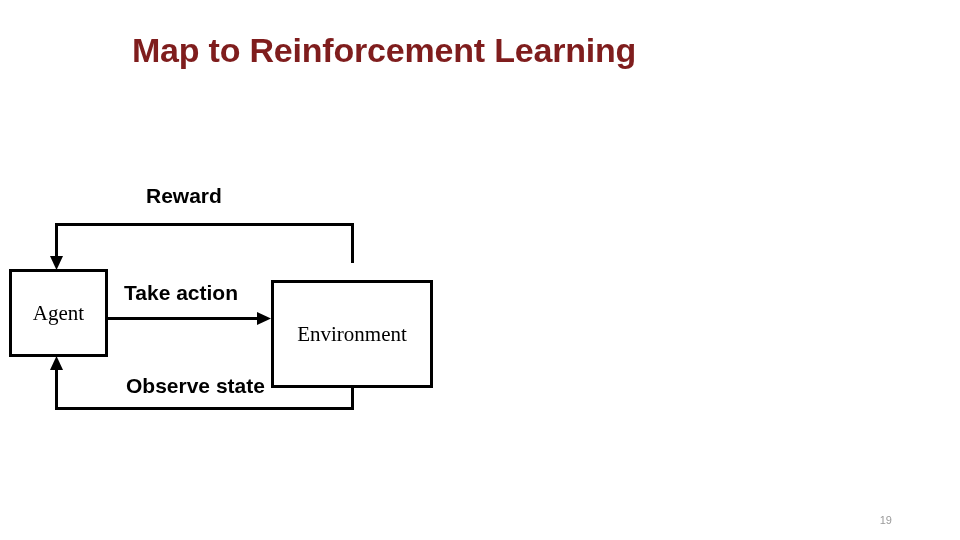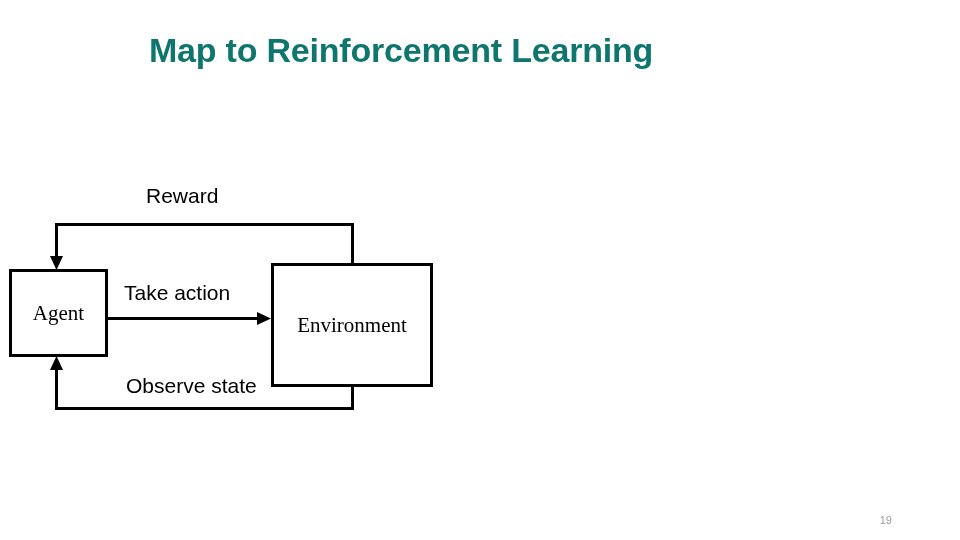--- a/index.html
+++ b/index.html
@@ -21,24 +21,23 @@
   #slide-title {
     position: absolute;
     left: 0;
     top: 28px;
     width: 768px;
     text-align: center;
     font-family: "Liberation Sans", sans-serif;
     font-size: 34px;
     font-weight: bold;
     line-height: 44px;
-    color: #0f766e;
+    color: #7f1d1d;
     letter-spacing: -0.2px;
     white-space: nowrap;
-    padding-left: 17px;
   }
 
   
   #diagram {
     position: absolute;
     left: 0;
     top: 0;
     width: 960px;
     height: 540px;
   }
@@ -61,32 +60,32 @@
   }
   #agent-box {
     left: 9px;
     top: 269px;
     width: 99px;
     height: 88px;
     z-index: 6;
   }
   #environment-box {
     left: 271px;
-    top: 263px;
+    top: 280px;
     width: 162px;
-    height: 124px;
+    height: 108px;
     z-index: 6;
   }
 
   
   .edge-label {
     position: absolute;
     font-family: "Liberation Sans", sans-serif;
     font-size: 21px;
-    font-weight: normal;
+    font-weight: bold;
     color: #000000;
     line-height: 1;
     white-space: nowrap;
     background: #ffffff;
     padding: 0 4px;
     z-index: 8;
   }
   #reward-label {
     left: 142px;
     top: 185px;

